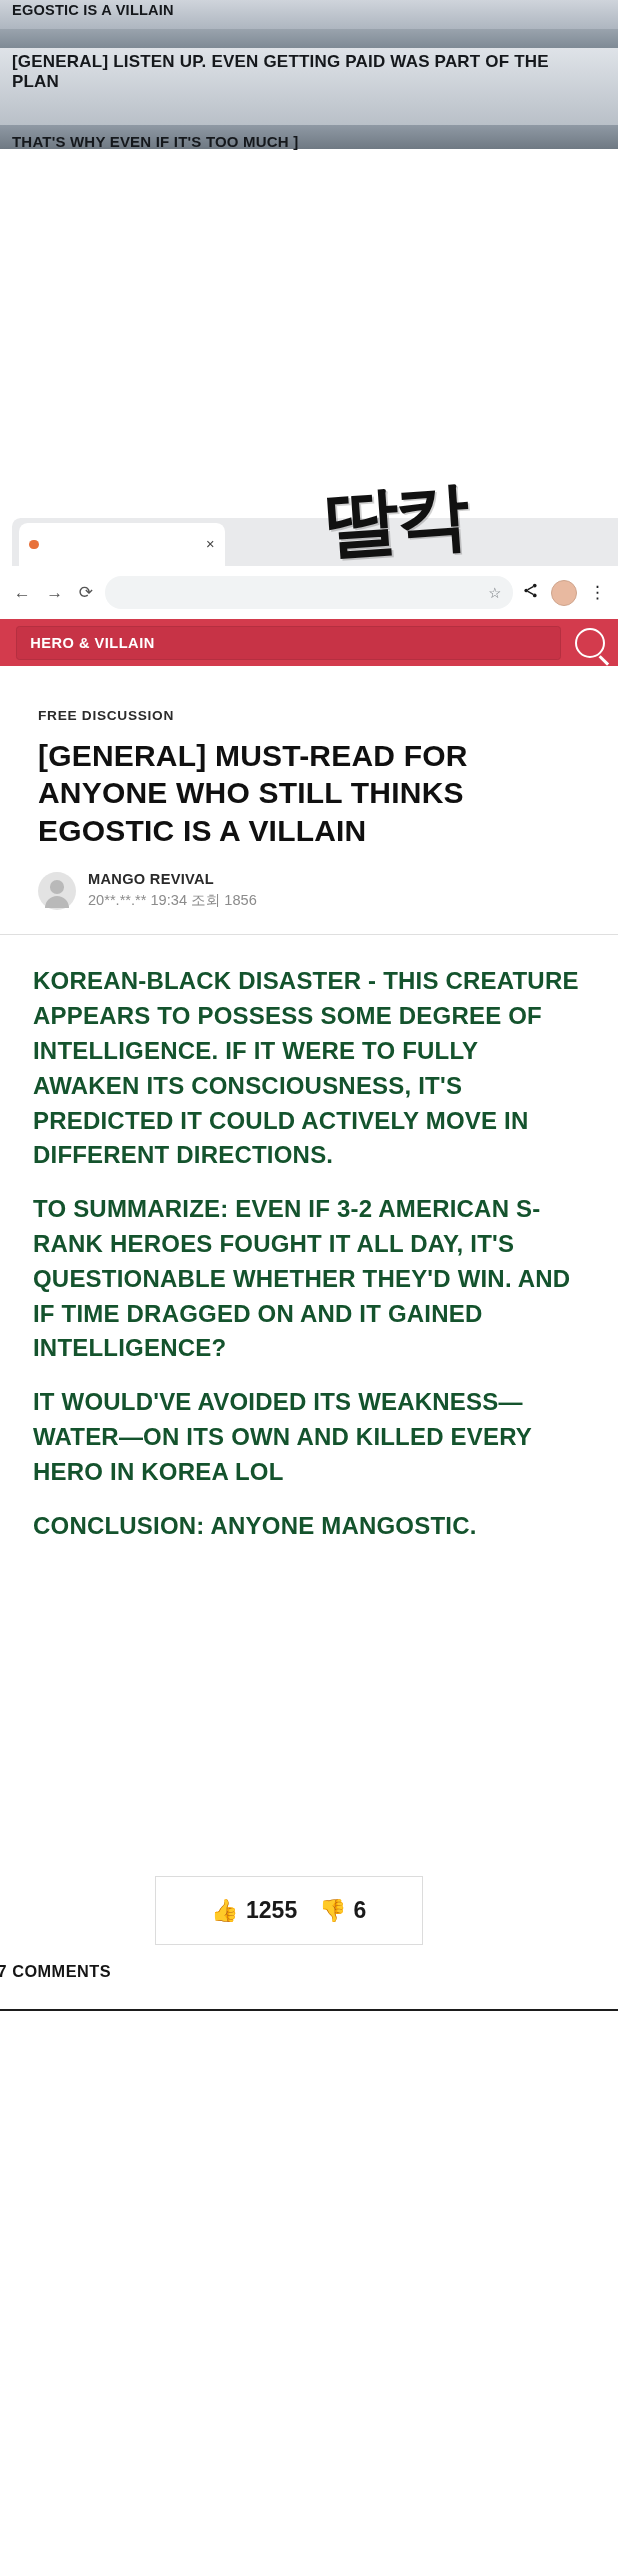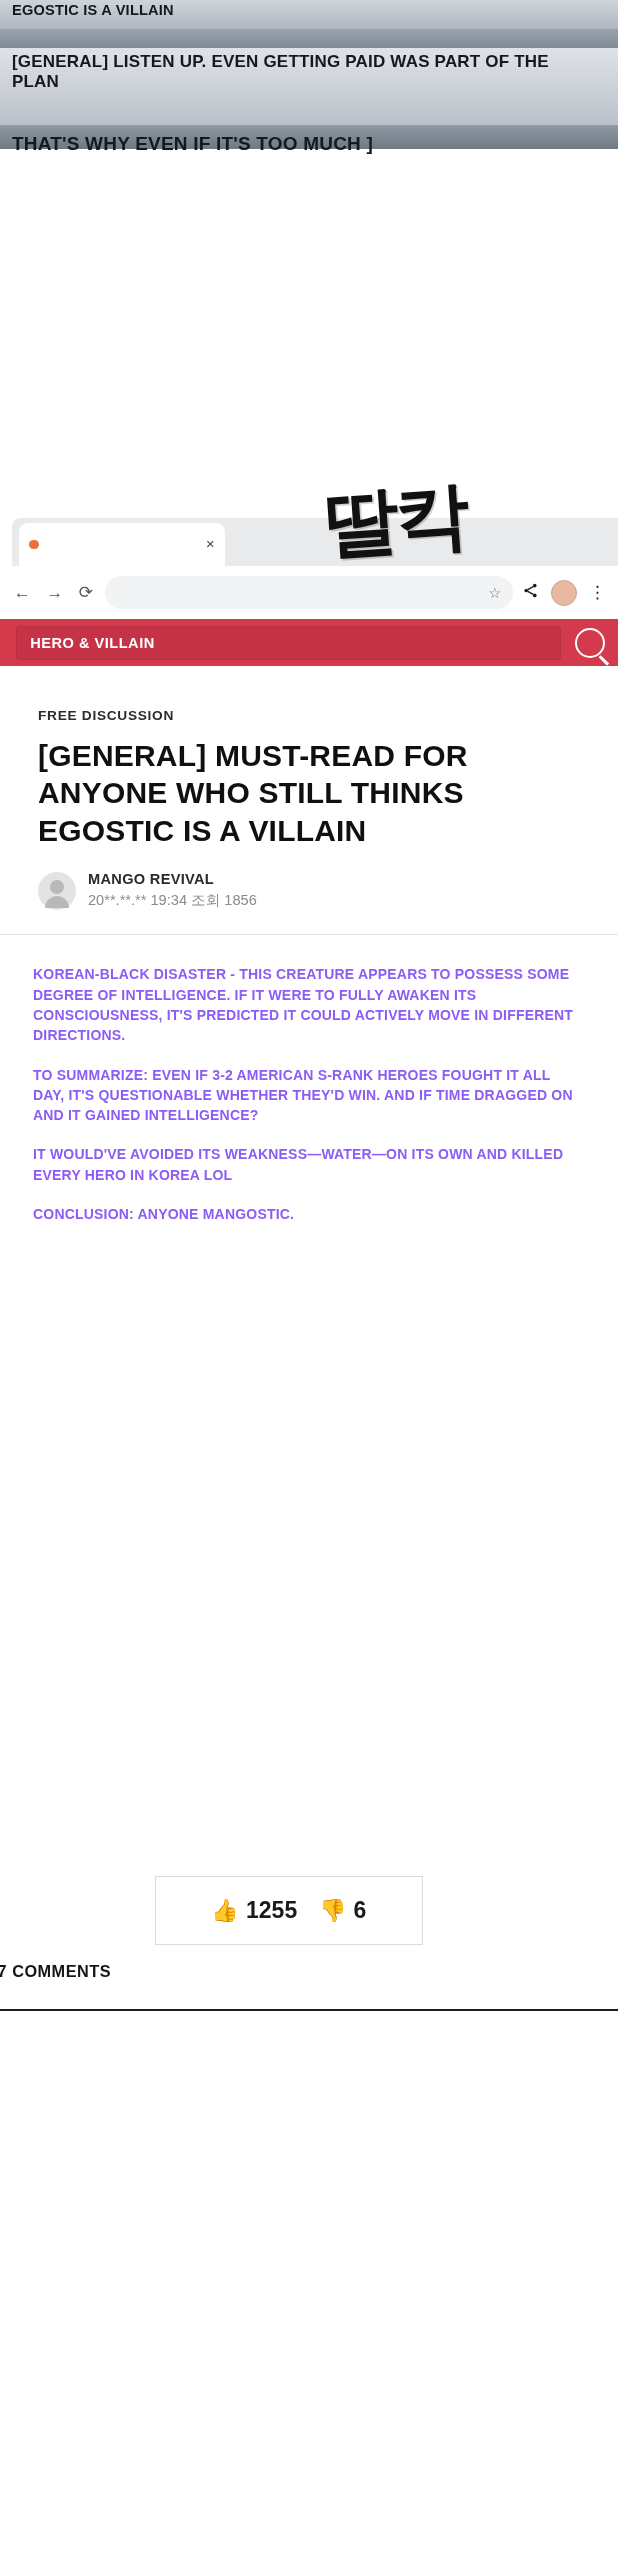--- a/index.html
+++ b/index.html
@@ -58,21 +58,21 @@
   }
   .strip-text {
     color: #15181c;
     font-weight: 700;
     letter-spacing: 0.2px;
     line-height: 1.18;
     padding: 0 12px;
   }
   .strip-text.t1 { font-size: 14.6px; position:absolute; top:1.7px; left:0; }
   .strip-text.t2 { font-size: 17px; position:absolute; top:52px; left:0; width:550px;}
-  .strip-text.t3 { font-size: 19px; position:absolute; top:133px; left:0; }
+  .strip-text.t3 { font-size: 15px; position:absolute; top:133px; left:0; }
 
   
   .gutter {
     position: absolute;
     left: 0; top: 176px;
     width: 618px; height: 335px;
     background: #ffffff;
   }
 
   
@@ -264,23 +264,23 @@
   }
   .divider {
     margin: 24px 0 0 0;
     height: 0.9px;
     background: #dfdfdf;
   }
 
   
   .body-copy {
     padding: 29px 33px 0 33px;
-    font-size: 14px;
+    font-size: 24px;
     line-height: 1.45;
-    color: #8b5cf6;
+    color: #14532d;
     font-weight: 600;
     letter-spacing: 0.2px;
   }
   .body-copy p { margin: 0 0 22px 0; }
   .body-copy p.tight { margin-bottom: 19px; }
   .body-copy p.bold { font-weight: 800; }
 
   
   .votebox {
     position: absolute;

